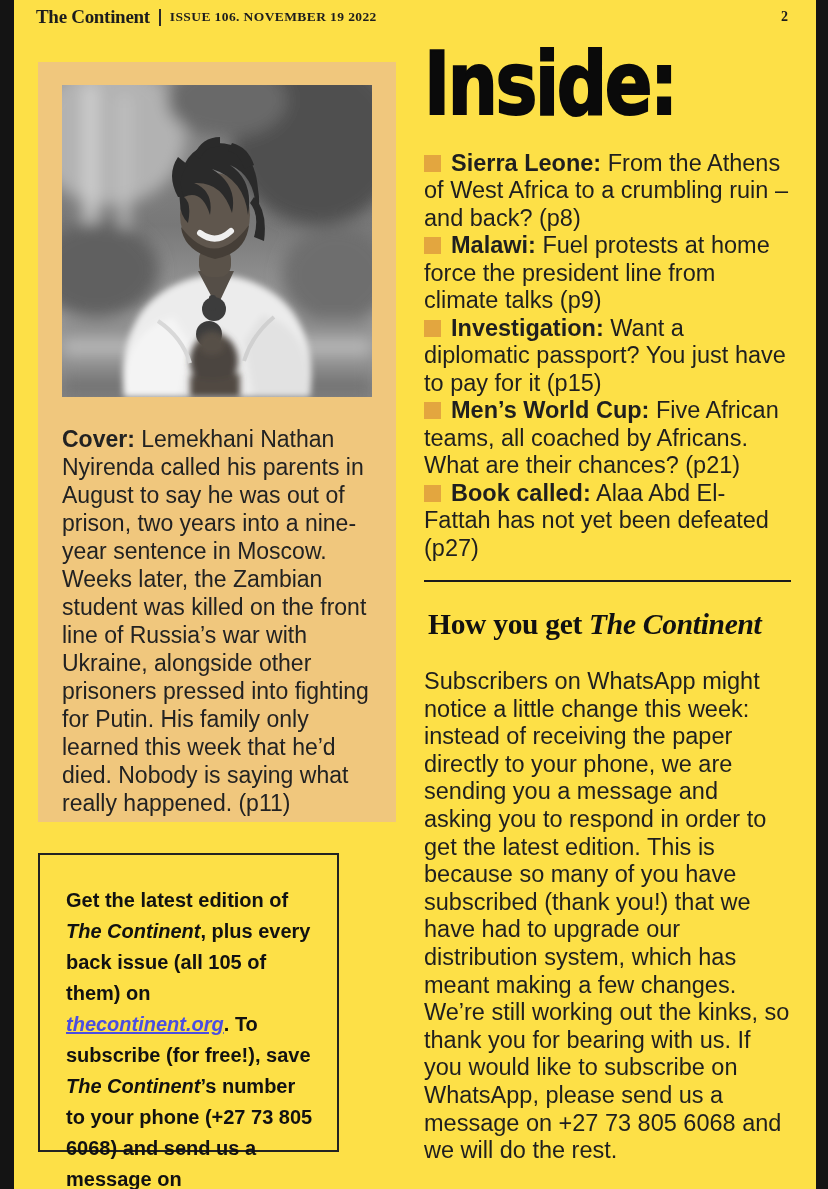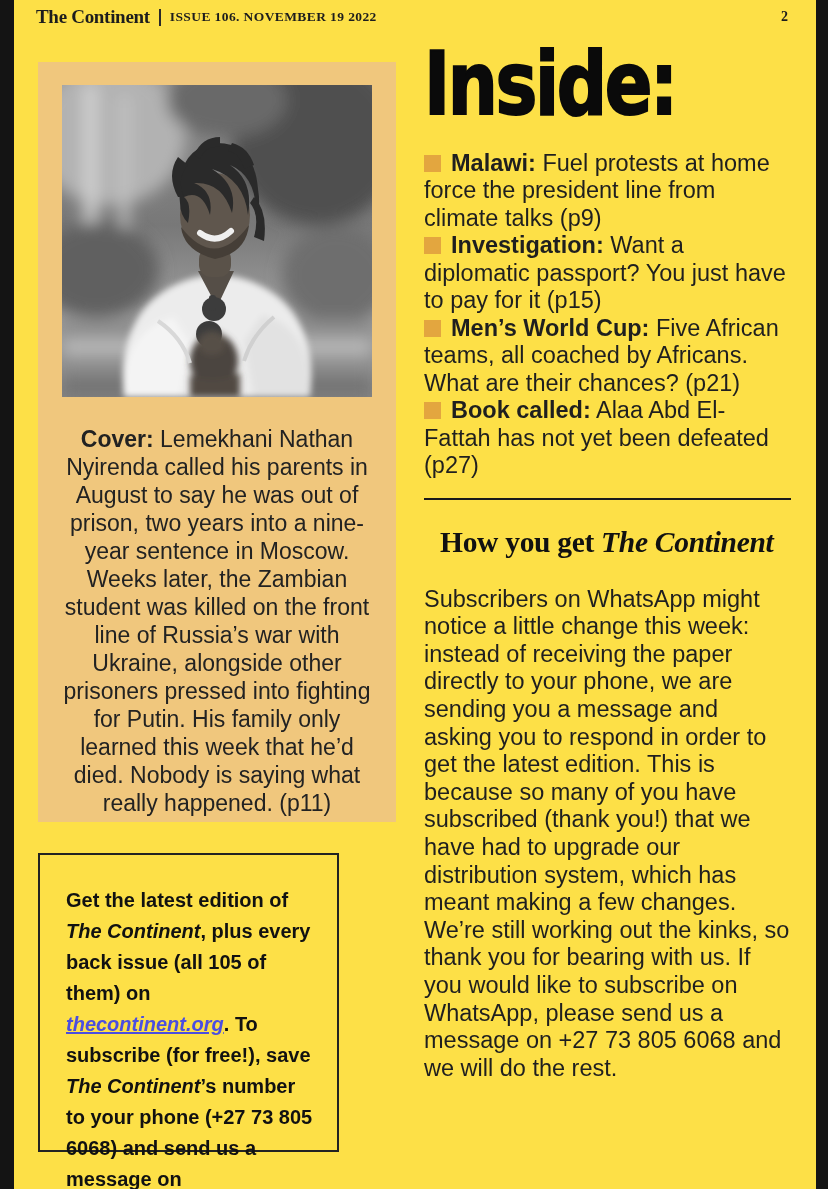--- a/index.html
+++ b/index.html
@@ -13,21 +13,21 @@
   .header{position:absolute;left:36px;right:40px;top:6px;display:flex;align-items:center;}
   .masthead{font-family:"Liberation Serif",serif;font-weight:bold;font-size:19px;letter-spacing:-0.3px;}
   .mast-div{width:2px;height:17px;background:#2a2a2a;margin:0 9px;}
   .issue-info{font-family:"Liberation Serif",serif;font-weight:bold;font-size:13.5px;letter-spacing:0.4px;text-align:center;}
   .pageno{margin-left:auto;font-family:"Liberation Serif",serif;font-weight:bold;font-size:14px;}
 
   
   .cover-panel{position:absolute;left:38px;top:62px;width:358px;height:760px;background:#f0c77d;
                box-sizing:border-box;padding:23px 24px 0 24px;overflow:hidden;}
   .cover-photo{display:block;width:310px;height:312px;}
-  .cover-caption{margin-top:28px;font-size:23px;line-height:28px;color:#222;text-align:center;}
+  .cover-caption{margin-top:28px;font-size:23px;line-height:28px;color:#222;}
   .cover-caption b{font-weight:bold;}
 
   .subscribe-box{position:absolute;left:38px;top:853px;width:301px;height:299px;box-sizing:border-box;
                  border:2px solid #222;padding:30px 18px 0 26px;font-weight:bold;
                  font-size:20px;line-height:31px;color:#111;}
   .subscribe-box i{font-style:italic;}
   .continent-link{color:#4b4ee0;font-style:italic;font-weight:bold;text-decoration:underline;cursor:pointer;}
 
   
   .right-col{position:absolute;left:424px;top:42px;width:367px;}
@@ -35,21 +35,21 @@
                 font-weight:bold;font-size:88px;line-height:0.95;letter-spacing:-3px;
                 -webkit-text-stroke:2px #0a0a0a;color:#0a0a0a;
                 transform:scaleX(0.80);transform-origin:left top;white-space:nowrap;}
   .inside-list{font-size:23.5px;line-height:27.5px;color:#1f1f1f;}
   .inside-item{margin:0;}
   .sq{display:inline-block;width:17px;height:17px;background:#e3a63f;margin-right:10px;transform:translateY(1px);}
   .inside-item b{font-weight:bold;}
 
   .rule{border:none;border-top:2px solid #1a1a1a;margin:18px 0 0 0;width:100%;}
 
-  .article-heading{margin:24px 0 0 16px;font-family:"Liberation Serif",serif;font-weight:bold;
+  .article-heading{margin:24px 0 0 4px;font-family:"Liberation Serif",serif;font-weight:bold;
                    font-size:29.5px;line-height:36px;color:#111;letter-spacing:-0.3px;}
   .article-heading i{font-style:italic;}
   .article-body{margin:26px 0 0 0;font-size:23.5px;line-height:27.6px;color:#1f1f1f;}
 </style>
 </head>
 <body>
 
 <div class="page">
   <div class="bar left"></div>
   <div class="bar right"></div>
@@ -128,20 +128,23 @@
 
   <div class="subscribe-box">
     <span>Get the latest edition of </span><i>The Continent</i><span>, plus every back issue (all 105 of them) on </span><a class="continent-link">thecontinent.org</a><span>. To subscribe (for free!), save </span><i>The Continent</i><span>’s number to your phone (+27 73 805 6068) and send us a message on WhatsApp/Signal/Telegram.</span>
   </div>
 
   <div class="right-col">
     <h1 class="inside-title">Inside:</h1>
 
     <div class="inside-list">
       <div class="inside-item">
+        <span class="sq"></span><b>Sierra Leone:</b><span> From the Athens of West Africa to a crumbling ruin – and back? (p8)</span>
+      </div>
+      <div class="inside-item">
         <span class="sq"></span><b>Malawi:</b><span> Fuel protests at home force the president line from climate talks (p9)</span>
       </div>
       <div class="inside-item">
         <span class="sq"></span><b>Investigation:</b><span> Want a diplomatic passport? You just have to pay for it (p15)</span>
       </div>
       <div class="inside-item">
         <span class="sq"></span><b>Men’s World Cup:</b><span> Five African teams, all coached by Africans. What are their chances? (p21)</span>
       </div>
       <div class="inside-item">
         <span class="sq"></span><b>Book called:</b><span> Alaa Abd El-Fattah has not yet been defeated (p27)</span>

